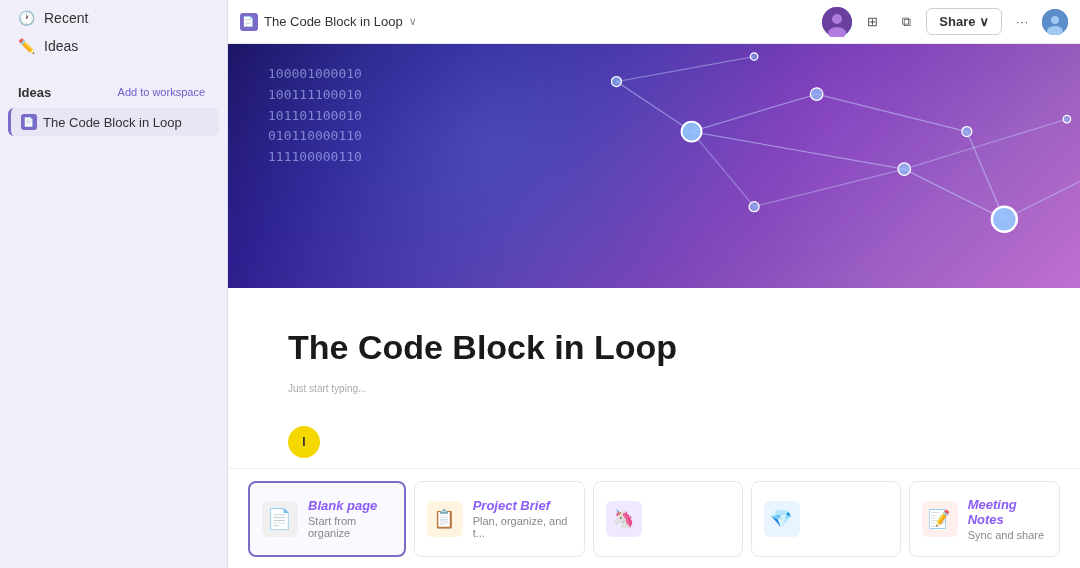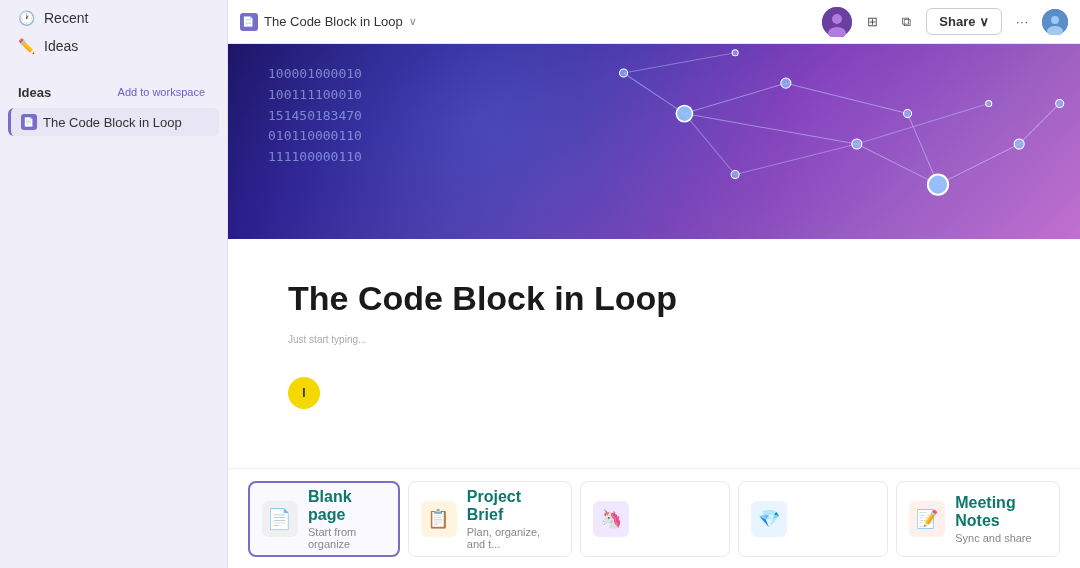--- a/index.html
+++ b/index.html
@@ -232,21 +232,21 @@
       border-radius: 6px;
       background: white;
       font-size: 13px;
       cursor: pointer;
       color: #333;
       font-weight: bold;
     }
 
     
     #hero-banner {
-      height: 195px;
+      height: 244px;
       background: linear-gradient(135deg, #1a1060 0%, #2a1a8a 20%, #4a2da0 40%, #7a3db0 60%, #9b5fc0 80%, #c070d0 100%);
       position: relative;
       overflow: hidden;
       flex-shrink: 0;
     }
 
     .hero-overlay {
       position: absolute;
       inset: 0;
       background: 
@@ -343,23 +343,24 @@
       height: 36px;
       border-radius: 6px;
       display: flex;
       align-items: center;
       justify-content: center;
       font-size: 18px;
       flex-shrink: 0;
     }
 
     .template-info .template-name {
-      font-size: 16px;
+      font-size: 13px;
       font-weight: 600;
-      color: #0f766e;
+      color: #8b5cf6;
+      font-style: italic;
     }
 
     .template-info .template-desc {
       font-size: 11px;
       color: #888;
       margin-top: 2px;
     }
   </style>
 </head>
 <body>
@@ -428,21 +429,21 @@
       </div>
     </div>
   </div>
 
   <div id="hero-banner">
     <div class="hero-overlay"></div>
 
     <div class="binary-text-overlay">
       <div>100001000010</div>
       <div>100111100010</div>
-      <div>151450183470</div>
+      <div>101101100010</div>
       <div>010110000110</div>
       <div>111100000110</div>
     </div>
 
     <svg class="hero-svg" viewBox="0 0 840 195" preserveAspectRatio="xMidYMid slice">
 
       <line x1="450" y1="70" x2="550" y2="40" stroke="rgba(200,220,255,0.5)" stroke-width="1"></line>
       <line x1="450" y1="70" x2="620" y2="100" stroke="rgba(200,220,255,0.5)" stroke-width="1"></line>
       <line x1="450" y1="70" x2="390" y2="30" stroke="rgba(200,220,255,0.5)" stroke-width="1"></line>
       <line x1="550" y1="40" x2="670" y2="70" stroke="rgba(200,220,255,0.5)" stroke-width="1"></line>

